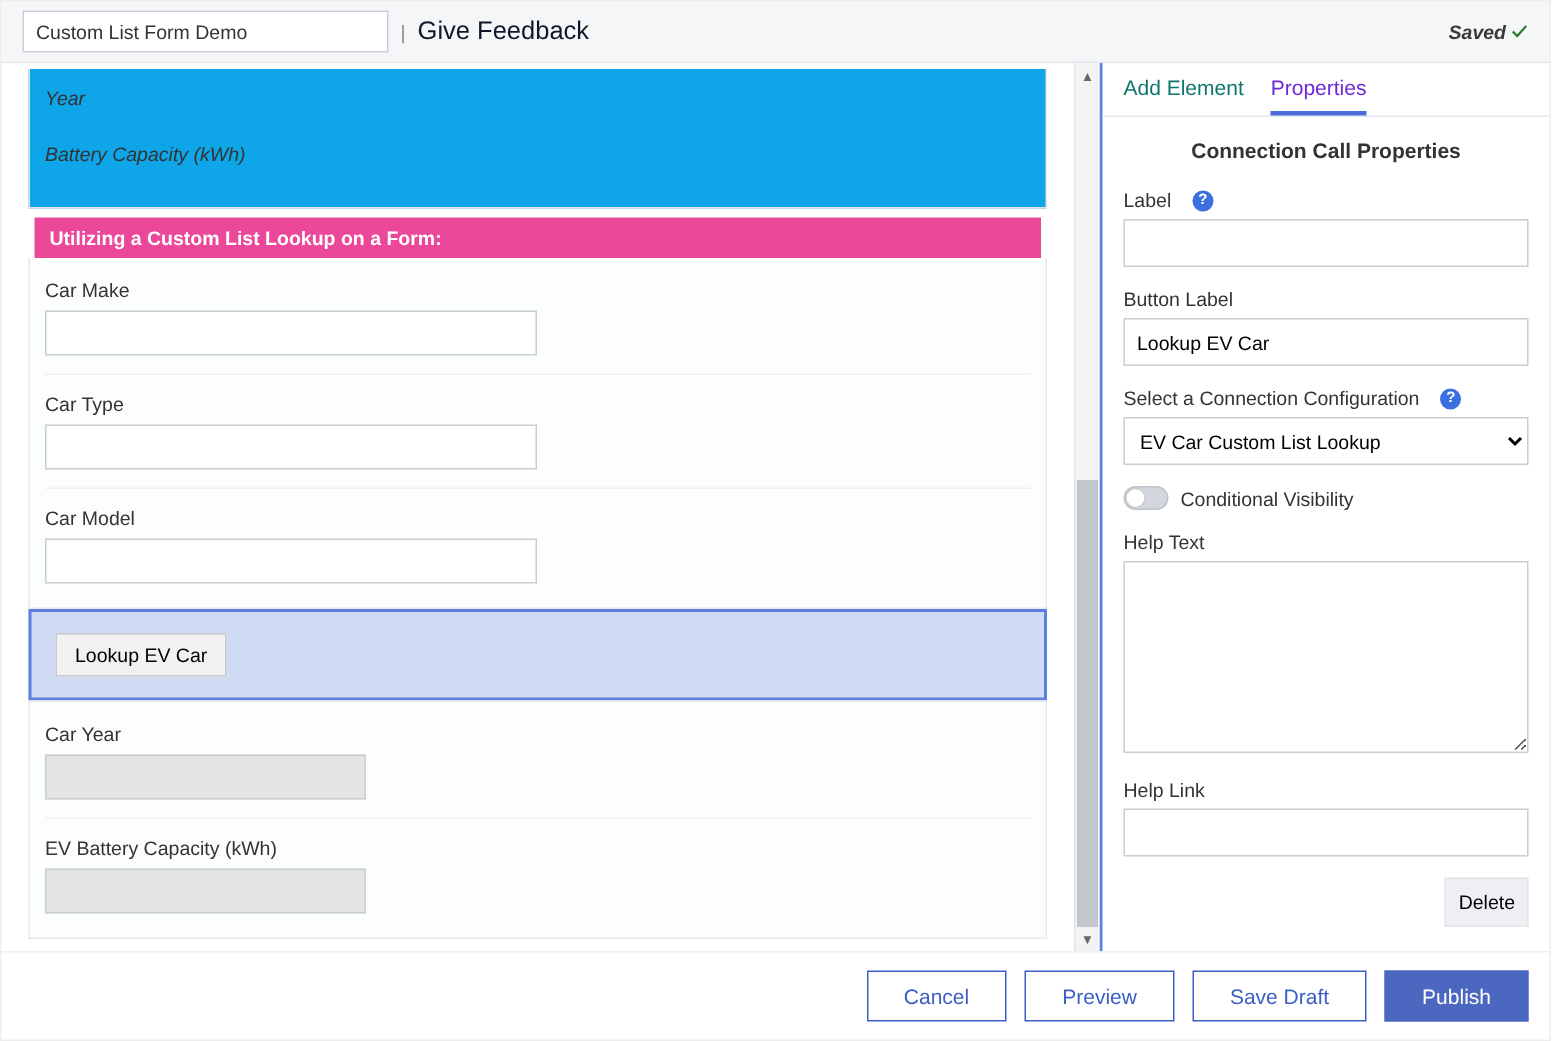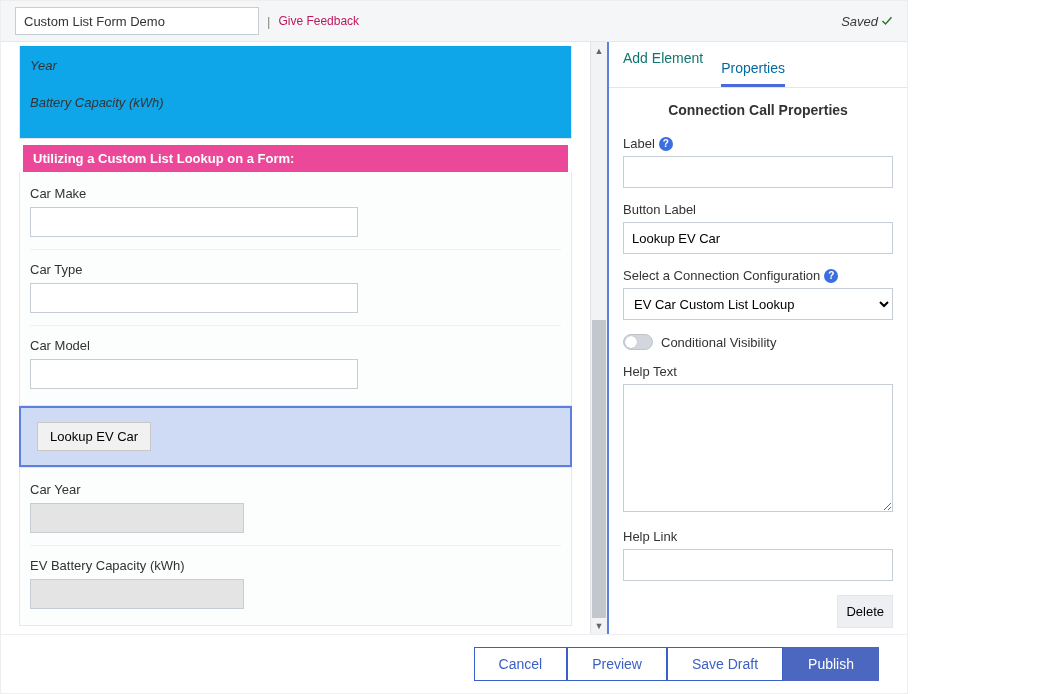--- a/index.html
+++ b/index.html
@@ -1,26 +1,26 @@
 <!DOCTYPE html>
 <html><head>
 <meta charset="utf-8">
 <style>
   * { box-sizing: border-box; margin: 0; padding: 0; }
   body { font-family: "Segoe UI", Arial, sans-serif; font-size: 13px; color: #333; background: #fff; width: 1037px; height: 694px; overflow: hidden; position: relative; }
 
-  .app { display: flex; flex-direction: column; width: 908px; height: 694px; border: 1px solid #eee; }
+  .app { display: flex; flex-direction: column; width: 1034px; height: 694px; border: 1px solid #eee; }
 
   
   .topbar { display: flex; align-items: center; padding: 6px 10px 6px 14px; background: #f5f6f8; border-bottom: 1px solid #e5e7eb; gap: 8px; }
   .topbar input.title { width: 244px; height: 28px; border: 1px solid #c7cdd4; padding: 0 8px; font-size: 13px; color: #333; background: #fff; }
   .topbar .divider { color: #888; }
-  .topbar .feedback { color: #be185d; cursor: pointer; font-size: 12px; }
+  .topbar .feedback { color: #0f172a; cursor: pointer; font-size: 17px; }
   .topbar .spacer { flex: 1; }
-  .topbar .saved { font-style: italic; color: #3a3a3a; display: flex; align-items: center; gap: 3px; margin-right: 4px; }
+  .topbar .saved { font-style: italic; color: #3a3a3a; display: flex; align-items: center; gap: 3px; margin-right: 4px; font-weight: bold; }
   .topbar .saved svg { width: 12px; height: 12px; }
 
   
   .main { flex: 1; display: flex; min-height: 0; }
 
   .canvas-wrap { flex: 1; display: flex; }
   .canvas { flex: 1; padding: 0 0 8px 0; overflow: hidden; position: relative; }
   .canvas-inner { padding: 4px 4px 0 4px; }
   .canvas .ghost-block { background: #0ea5e9; border: 1px solid #e2e4e9; border-top: none; margin: 0 14px 6px 14px; padding: 8px 0 24px 0; }
   .canvas .ghost-block .ghost-label { font-style: italic; color: #333; padding: 4px 10px; }
@@ -41,40 +41,40 @@
   .scrollbar { width: 17px; background: #f2f3f5; border-left: 1px solid #e1e3e8; position: relative; }
   .scrollbar .thumb { position: absolute; left: 1px; right: 1px; border-radius: 0; background: #c2c6cd; }
   .scrollbar .arrow { position: absolute; left: 0; right: 0; height: 17px; display:flex; align-items:center; justify-content:center; color:#666; font-size:9px; }
   .scrollbar .arrow.up { top: 0; }
   .scrollbar .arrow.down { bottom: 0; }
 
   
   .panel { width: 300px; border-left: 2px solid #5d7fe0; display: flex; flex-direction: column; }
   .tabs { display: flex; gap: 18px; padding: 8px 14px 0 14px; border-bottom: 1px solid #e3e6ec; }
   .tabs .tab { padding-bottom: 8px; font-size: 14px; color: #0f766e; cursor: pointer; }
-  .tabs .tab.active { color: #0369a1; font-weight: 500; border-bottom: 3px solid #4b6bdc; margin-top: 10px; }
+  .tabs .tab.active { color: #6d28d9; font-weight: 500; border-bottom: 3px solid #4b6bdc; }
 
   .panel-body { padding: 14px 14px 10px 14px; overflow-y: auto; flex: 1; }
   .panel-title { text-align: center; font-weight: 600; font-size: 14px; margin-bottom: 18px; }
   .prop-group { margin-bottom: 14px; }
-  .prop-label { display: flex; align-items: center; gap: 4px; font-size: 13px; margin-bottom: 5px; }
+  .prop-label { display: flex; align-items: center; gap: 14px; font-size: 13px; margin-bottom: 5px; }
   .help-q { display: inline-flex; width: 14px; height: 14px; border-radius: 50%; background: #3b6fe0; color: #fff; font-size: 10px; font-weight: bold; align-items: center; justify-content: center; }
   .prop-input { width: 100%; height: 32px; border: 1px solid #c7cdd4; padding: 0 8px; font-size: 13px; }
   .prop-select { width: 100%; height: 32px; border: 1px solid #c7cdd4; padding: 0 6px; font-size: 13px; background: #fff; }
   .prop-textarea { width: 100%; height: 128px; border: 1px solid #c7cdd4; padding: 6px 8px; font-size: 13px; resize: both; }
 
   .toggle-row { display: flex; align-items: center; gap: 8px; margin-bottom: 14px; }
   .toggle { width: 30px; height: 16px; border-radius: 10px; background: #d3d6dc; border: 1px solid #bfc3cb; position: relative; }
   .toggle::after { content: ""; position: absolute; left: 1px; top: 1px; width: 12px; height: 12px; background: #fff; border-radius: 50%; box-shadow: 0 0 1px rgba(0,0,0,.3); }
 
   .delete-row { display: flex; justify-content: flex-end; margin-top: 10px; }
   .delete-btn { background: #eeeff2; border: 1px solid #e3e5ea; padding: 8px 8px; font-size: 13px; cursor: pointer; }
 
   
-  .footer { display: flex; justify-content: flex-end; padding: 12px 28px; border-top: 1px solid #eceef2; }
+  .footer { display: flex; justify-content: flex-end; gap: 12px; padding: 12px 14px; border-top: 1px solid #eceef2; }
   .footer button { height: 34px; padding: 0 24px; font-size: 14px; cursor: pointer; }
   .footer button.ghost { background: #fff; border: 1px solid #3b5fc4; color: #3b5fc4; }
   .footer button.primary { background: #4b67bf; border: 1px solid #4b67bf; color: #fff; }
 </style>
 </head>
 <body>
 
 <div class="app">
 
   <div class="topbar">

